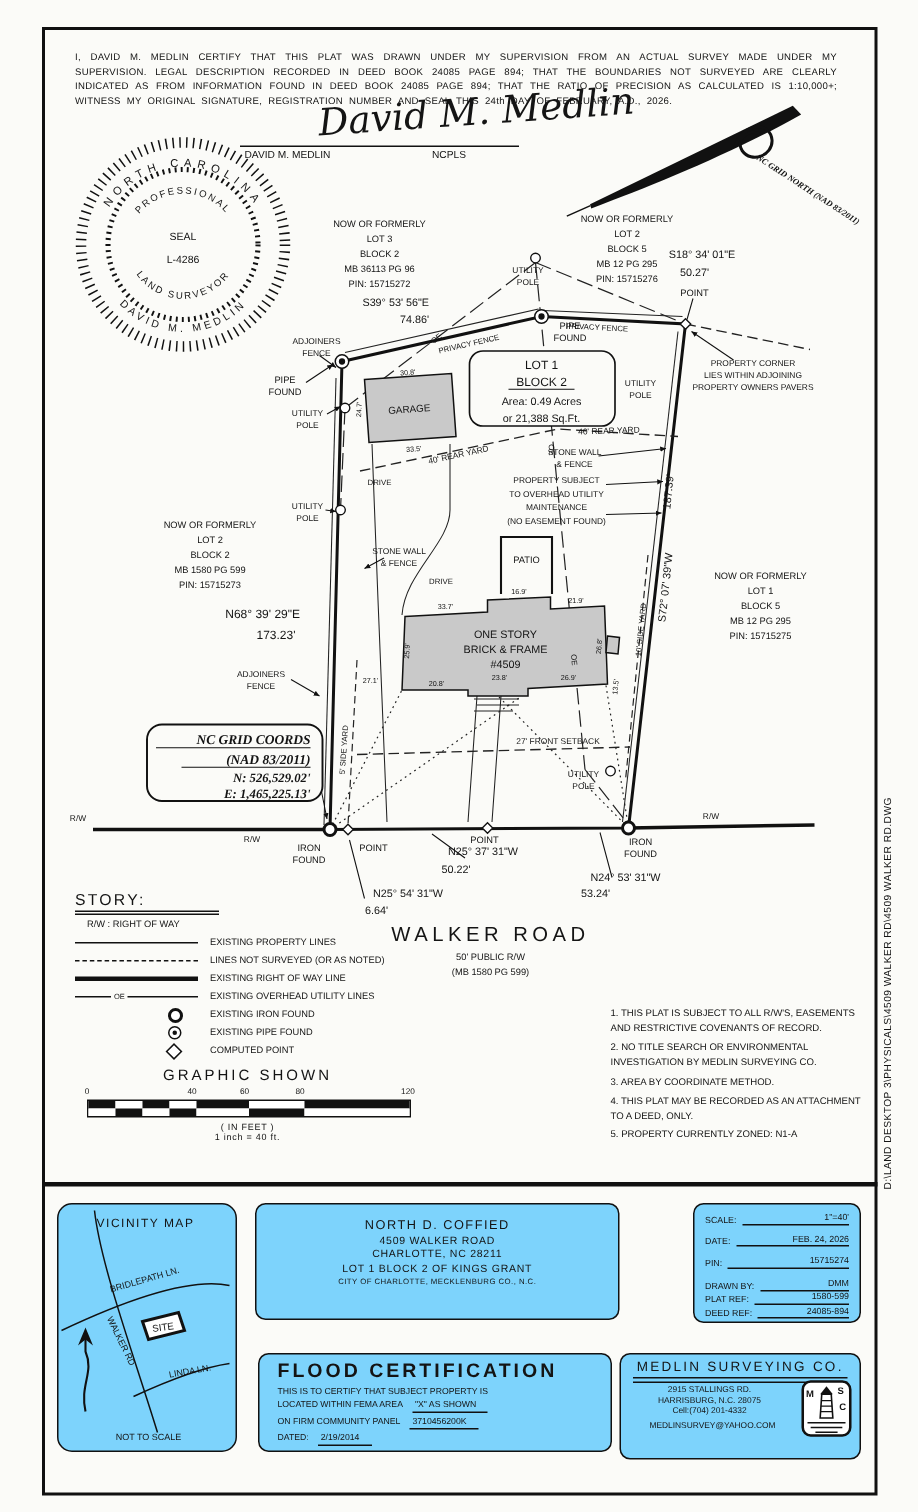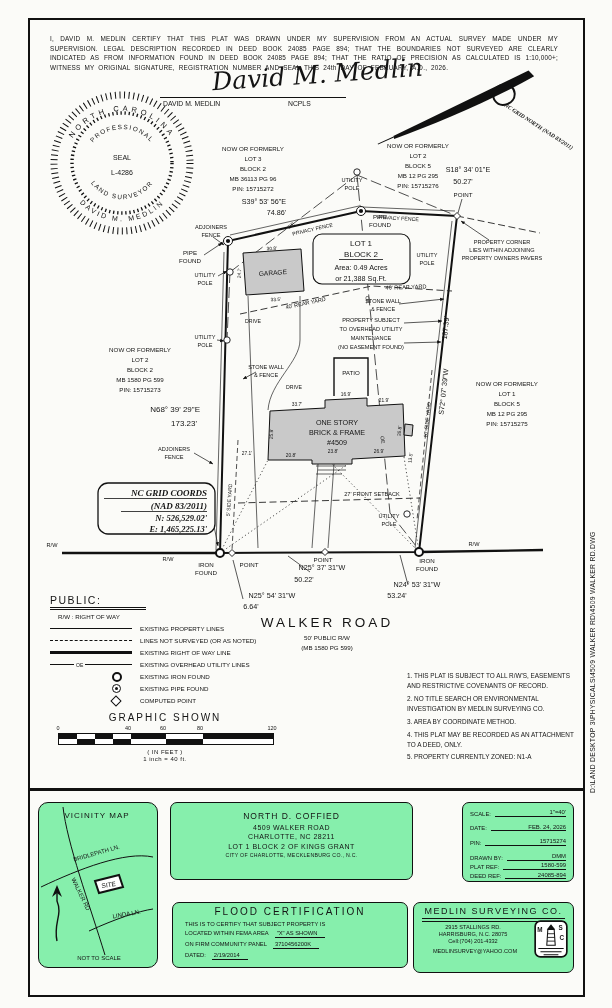--- a/index.html
+++ b/index.html
@@ -56,35 +56,35 @@
   .ticks span{position:absolute;font-size:5.5px;transform:translateX(-50%);}
   .bar{margin-left:6px;width:214px;border:1px solid #111;}
   .brow{display:flex;height:5px;}
   .brow i{display:block;height:5px;}
   .b{background:#111;}.w{background:#fff;}
   .w1{width:18px}.w2{width:18px}.w3{width:18px}.w4{width:18px}.w5{width:35px}.w6{width:37px}.w7{width:70px}
   .scl-note{text-align:center;font-size:6px;margin-top:4px;letter-spacing:.5px;}
   .notes{left:407px;top:668px;width:167px;z-index:2;}
   .notes-h{font-size:11px;letter-spacing:1.5px;border-bottom:1.2px solid #111;padding-bottom:2px;}
   .note-item{font-size:6.4px;line-height:1.55;margin-top:3px;}
-  .box{border:1.8px solid #111;border-radius:7px;z-index:2;background:#86efac;box-sizing:border-box;}
+  .box{border:1.8px solid #111;border-radius:7px;z-index:2;background:#7dd3fc;box-sizing:border-box;}
   .vbox{left:38px;top:802px;width:120px;height:166px;border-radius:10px;}
   .sbox{left:170px;top:802px;width:243px;height:78px;text-align:center;}
   .sbox .tt{font-size:9.5px;letter-spacing:2px;margin-top:6px;}
   .sbox .tt span{border-bottom:1.1px solid #111;padding-bottom:1px;}
   .sbox .client{font-size:8.5px;letter-spacing:1px;margin-top:8px;}
   .sbox .adr{font-size:7px;letter-spacing:.5px;margin-top:2.5px;}
   .sbox .muni{font-size:5.2px;letter-spacing:.3px;margin-top:2.5px;}
   .ibox{left:462px;top:802px;width:112px;height:80px;padding:6px 7px 0 7px;}
   .it-row{display:flex;align-items:flex-end;font-size:5.9px;margin-bottom:7.2px;}
   .it-row.tight{margin-bottom:1.8px;}
   .it-l{flex:none;}
   .it-v{flex:1;text-align:right;border-bottom:.9px solid #111;margin-left:4px;padding-bottom:.5px;white-space:nowrap;}
   .fbox{left:172px;top:902px;width:236px;height:66px;padding:3px 0 0 12px;}
-  .fbox .tt{font-size:10px;letter-spacing:2px;text-align:center;margin-right:12px;}
+  .fbox .tt{font-size:13px;letter-spacing:2px;text-align:left;margin-right:12px;font-weight:bold;}
   .fl-row{display:flex;font-size:5.8px;margin-top:3.6px;}
   .fl-v{border-bottom:.9px solid #111;margin-left:6px;padding:0 8px .5px 2px;}
   .mbox{left:413px;top:902px;width:161px;height:71px;}
   .mbox .tt{font-size:9px;letter-spacing:1.5px;text-align:center;margin-top:3px;}
   .mbox .rule{height:2.4px;border-top:1px solid #111;border-bottom:1px solid #111;margin:1.5px 8px 0 8px;}
   .mbox .adr{font-size:5.6px;margin-top:2.6px;text-align:center;width:118px;}
   .mbox .em{font-size:5.6px;margin-top:4px;text-align:center;width:122px;}
   .mlogo{position:absolute;right:5px;top:17px;}
   .fname{left:589px;top:793px;transform:rotate(-90deg);transform-origin:0 0;font-size:6.8px;
          letter-spacing:.3px;white-space:nowrap;z-index:2;}
@@ -331,21 +331,21 @@
     </g>
   </svg>
 
   <div class="abs cert">I, DAVID M. MEDLIN CERTIFY THAT THIS PLAT WAS DRAWN UNDER MY SUPERVISION FROM AN ACTUAL SURVEY MADE UNDER MY SUPERVISION.  LEGAL DESCRIPTION RECORDED IN DEED BOOK 24085 PAGE 894;  THAT THE BOUNDARIES NOT SURVEYED ARE CLEARLY INDICATED AS FROM INFORMATION FOUND IN DEED BOOK 24085 PAGE 894;  THAT THE RATIO OF PRECISION AS CALCULATED IS 1:10,000+;  WITNESS MY ORIGINAL SIGNATURE, REGISTRATION NUMBER AND SEAL THIS 24th DAY OF FEBRUARY, A.D., 2026.</div>
   <div class="abs sig">David M. Medlin</div>
   <div class="abs sigline"></div>
   <div class="abs signame">DAVID M. MEDLIN</div>
   <div class="abs sigcred">NCPLS</div>
 
   <div class="abs legend">
-    <div class="leg-h">PUBLIC:</div>
+    <div class="leg-h">STORY:</div>
     <div class="leg-row">
         <span style="padding-left:8px">R/W :  RIGHT OF WAY</span>
       </div>
     <div class="leg-row">
         <span class="samp">
           <span class="ln"></span>
         </span>
         <span>EXISTING PROPERTY LINES</span>
       </div>
     <div class="leg-row">

